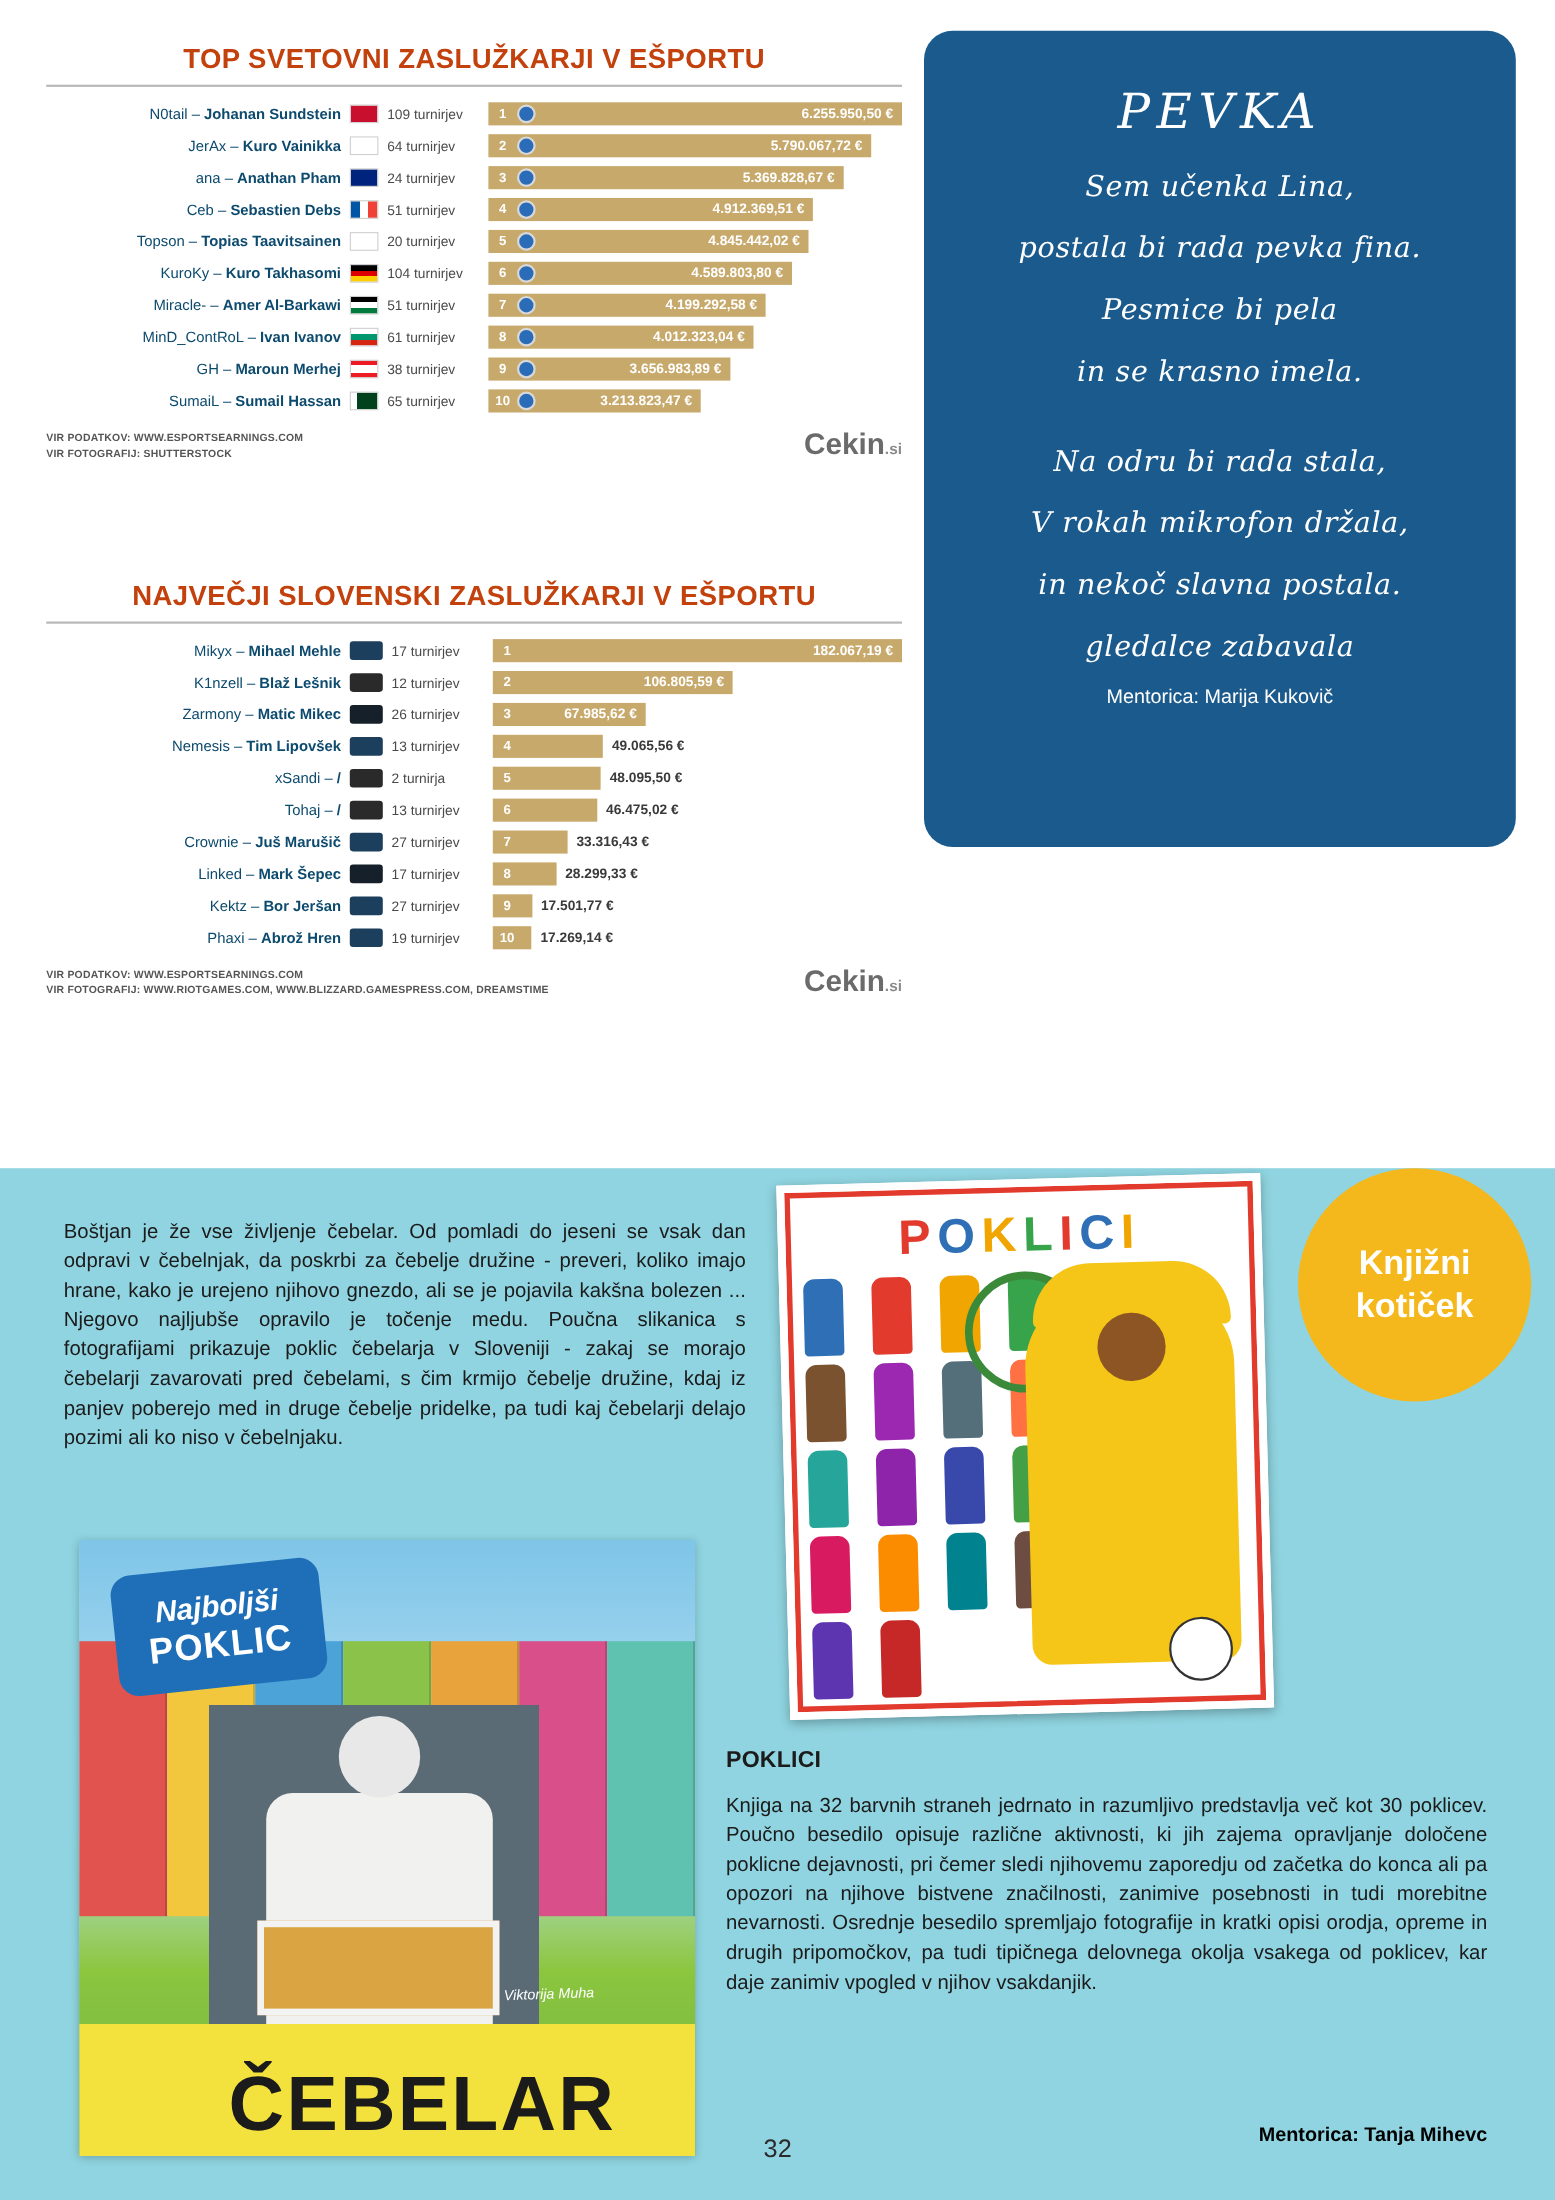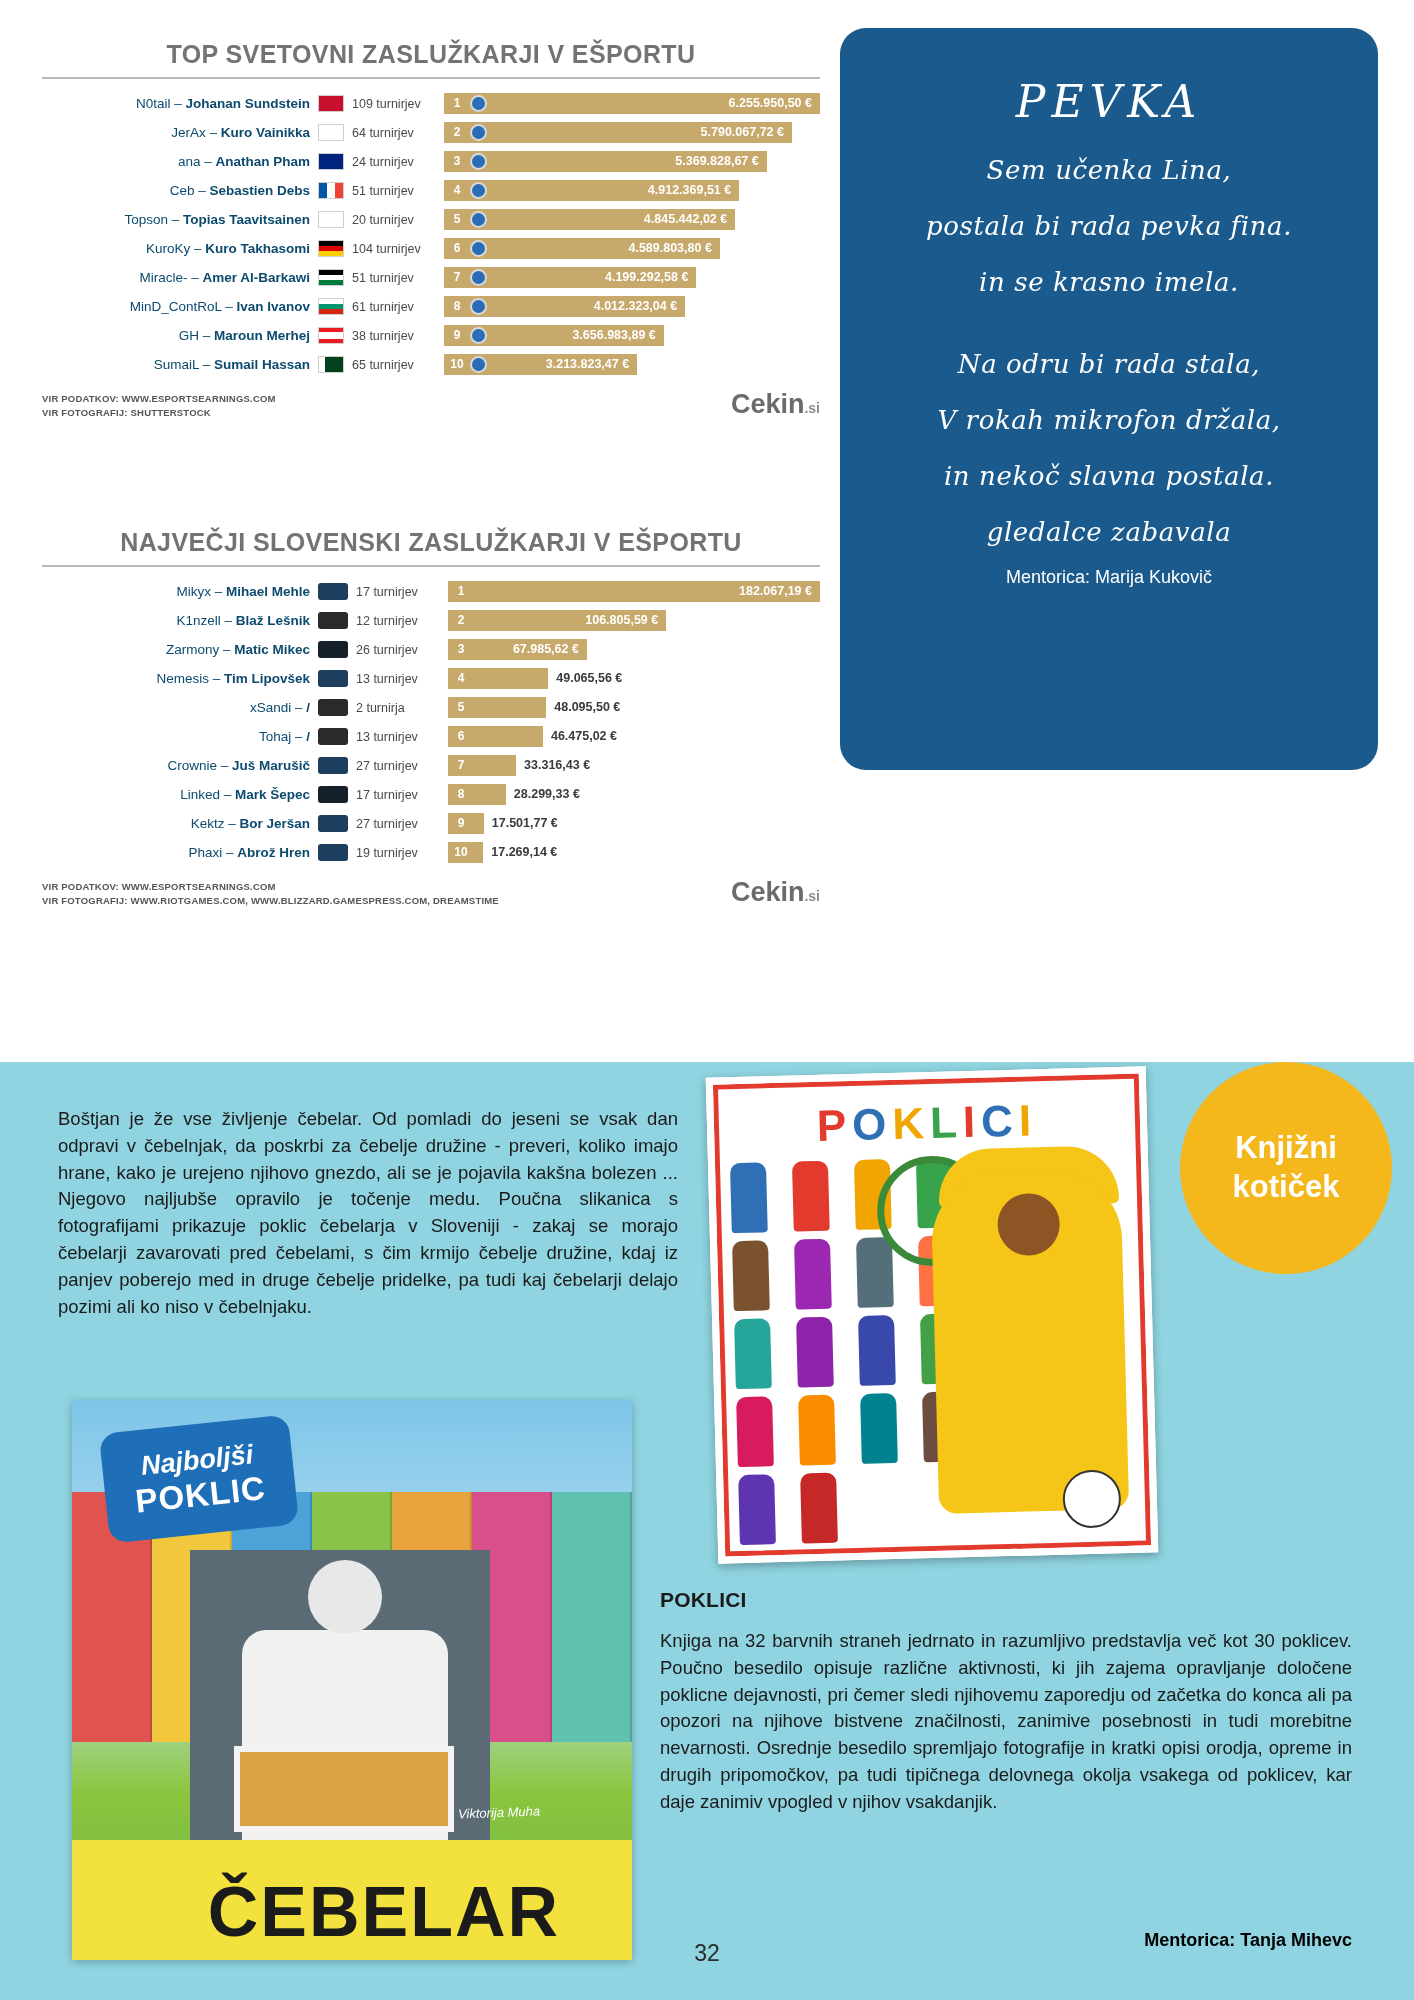--- a/index.html
+++ b/index.html
@@ -13,21 +13,21 @@
 
   
   #top-section{position:absolute;left:0;top:0;width:1414px;height:1062px;background:#ffffff;}
 
   
   .chart-block{position:absolute;left:42px;width:778px;}
   #chart-world{top:40px;}
   #chart-slo{top:528px;}
 
   .chart-title{
-    font-weight:bold;font-size:25px;color:#737373;
+    font-weight:bold;font-size:25px;color:#c2410c;
     text-align:center;letter-spacing:.4px;
     padding-bottom:8px;border-bottom:2px solid #b8b8b8;
     font-family:"Liberation Sans", sans-serif;
   }
   .rows{margin-top:10px;}
   .row{display:flex;align-items:center;height:29px;}
   .r-name{width:268px;text-align:right;font-size:13.5px;color:#0c4a6e;padding-right:8px;white-space:nowrap;}
   .r-name b{font-weight:bold;}
   .r-flag{width:26px;height:17px;border:1px solid #cfcfcf;box-sizing:border-box;margin-right:8px;position:relative;overflow:hidden;flex:none;}
   .r-logo{width:30px;height:17px;margin-right:8px;border-radius:3px;flex:none;}
@@ -377,20 +377,21 @@
         <span>Cekin</span><span class="si">.si</span>
       </div>
     </div>
   </div>
 
   <div id="poem-card">
     <div id="poem-title">PEVKA</div>
     <div id="poem-lines">
         <div class="poem-line">Sem učenka Lina,</div>
         <div class="poem-line">postala bi rada pevka fina.</div>
+        <div class="poem-line">Pesmice bi pela</div>
         <div class="poem-line">in se krasno imela.</div>
         <div class="poem-gap"></div>
         <div class="poem-line">Na odru bi rada stala,</div>
         <div class="poem-line">V rokah mikrofon držala,</div>
         <div class="poem-line">in nekoč slavna postala.</div>
         <div class="poem-line">gledalce zabavala</div>
       </div>
     <div id="poem-mentor">Mentorica: Marija Kukovič</div>
   </div>
 </div>

